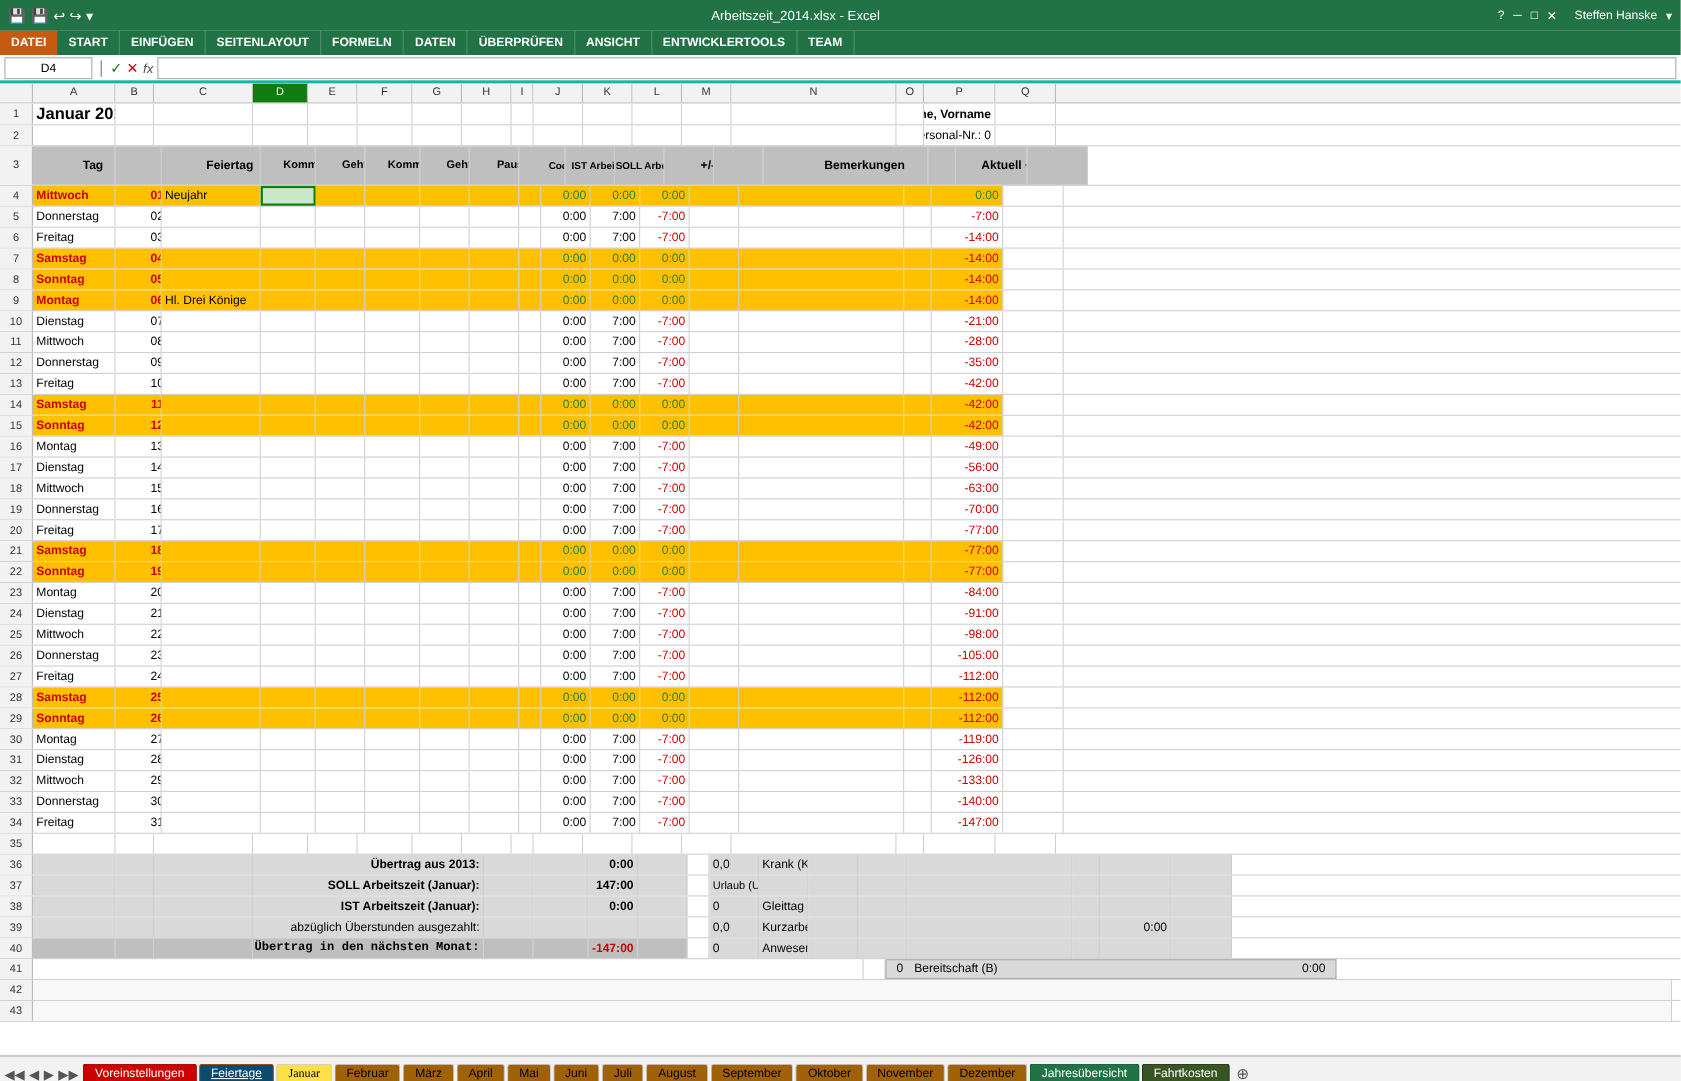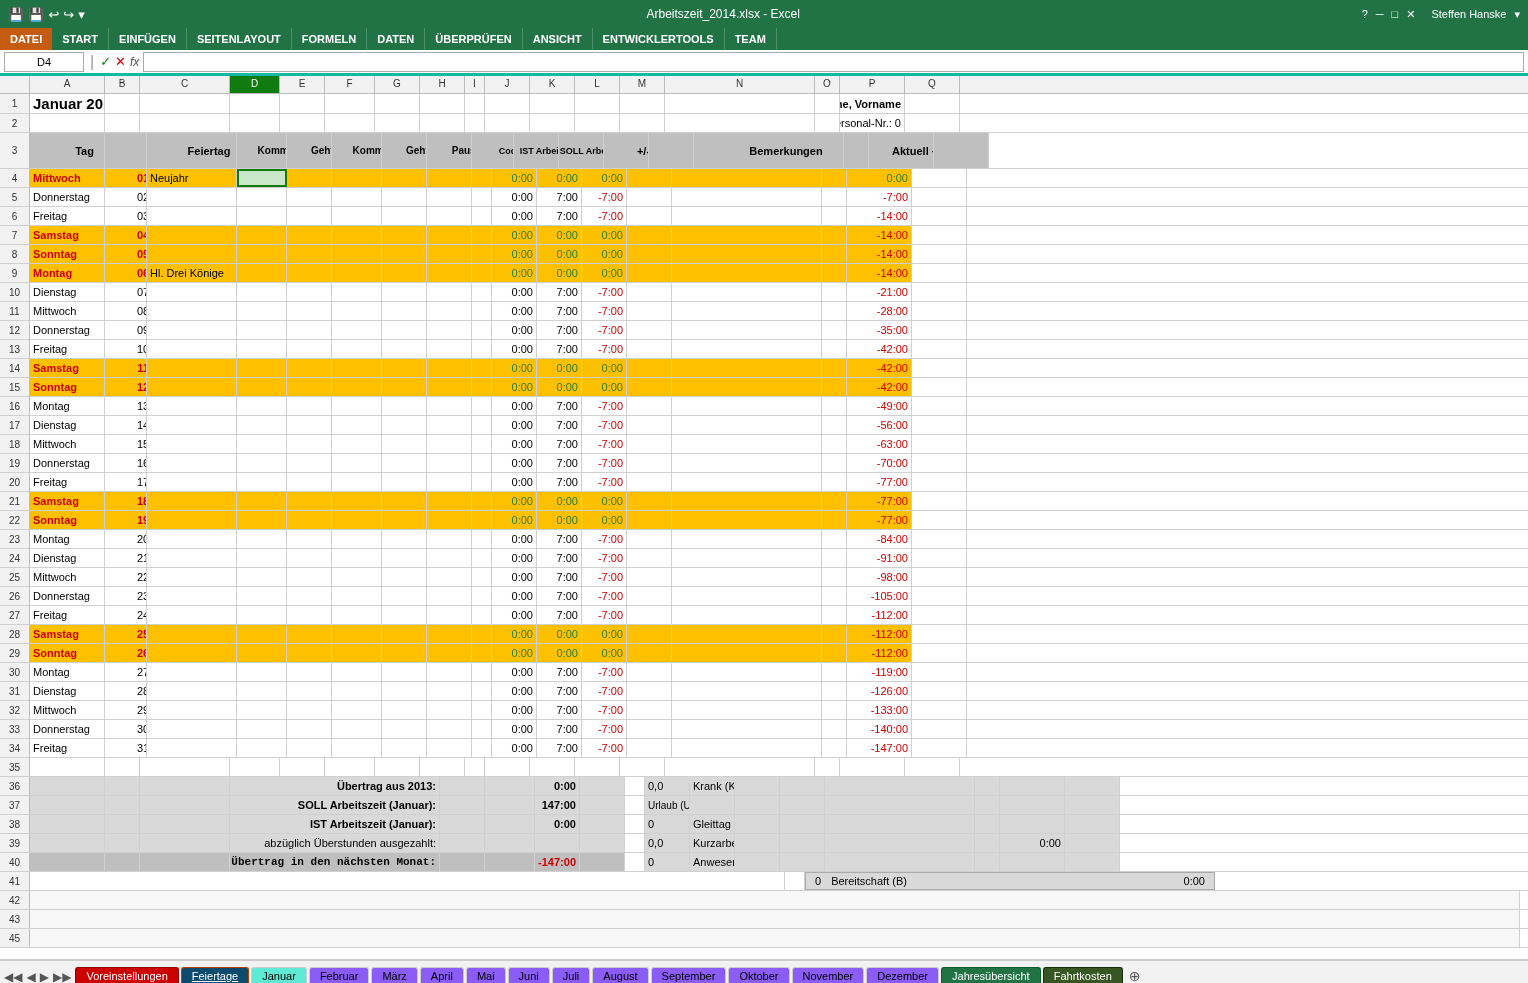--- a/index.html
+++ b/index.html
@@ -154,28 +154,28 @@
       height: 24px;
       display: flex;
       align-items: flex-end;
       padding: 0 4px;
       overflow: hidden;
     }
     .sheet-tab {
       padding: 2px 10px;
       border: 1px solid #ccc;
       border-bottom: none;
-      background: #8b5cf6;
+      background: #a16207;
       font-size: 11px;
       cursor: pointer;
       margin-right: 2px;
       border-radius: 3px 3px 0 0;
       white-space: nowrap;
     }
-    .sheet-tab.active { background: #5eead4; color: #000; }
+    .sheet-tab.active { background: #fde047; color: #000; font-family: Liberation Serif, serif; }
     .sheet-tab.red-tab { background: #c00; color: #fff; border-color: #900; }
     .sheet-tab.orange-tab { background: #0c4a6e; color: #fff; border-color: #b04000; text-decoration: underline; }
     .sheet-tab.green-tab { background: #217346; color: #fff; border-color: #0d5a30; }
     .sheet-tab.dark-green-tab { background: #375623; color: #fff; border-color: #1a2d0f; }
     .tab-nav { display: flex; align-items: center; gap: 2px; margin-right: 4px; font-size: 12px; color: #555; cursor: pointer; }
     
     
     ::-webkit-scrollbar { width: 12px; height: 12px; }
     ::-webkit-scrollbar-track { background: #f0f0f0; }
     ::-webkit-scrollbar-thumb { background: #bbb; border: 1px solid #999; }
@@ -1122,24 +1122,20 @@
         <span style="margin-left:auto;margin-right:6px;">0:00</span>
       </div>
     </div>
 
     <div class="grid-row">
       <div class="row-num">42</div>
       <div class="cell" style="width:1490px;min-width:1490px;background:#f8f8f8;"></div>
     </div>
     <div class="grid-row">
       <div class="row-num">43</div>
-      <div class="cell" style="width:1490px;min-width:1490px;background:#f8f8f8;"></div>
-    </div>
-    <div class="grid-row">
-      <div class="row-num">45</div>
       <div class="cell" style="width:1490px;min-width:1490px;background:#f8f8f8;"></div>
     </div>
 
   </div>
 </div>
 
 <div style="display:flex;flex-direction:column;background:#f2f2f2;border-top:1px solid #ccc;">
   <div id="sheet-tabs">
     <div class="tab-nav">◀◀</div>
     <div class="tab-nav">◀</div>

